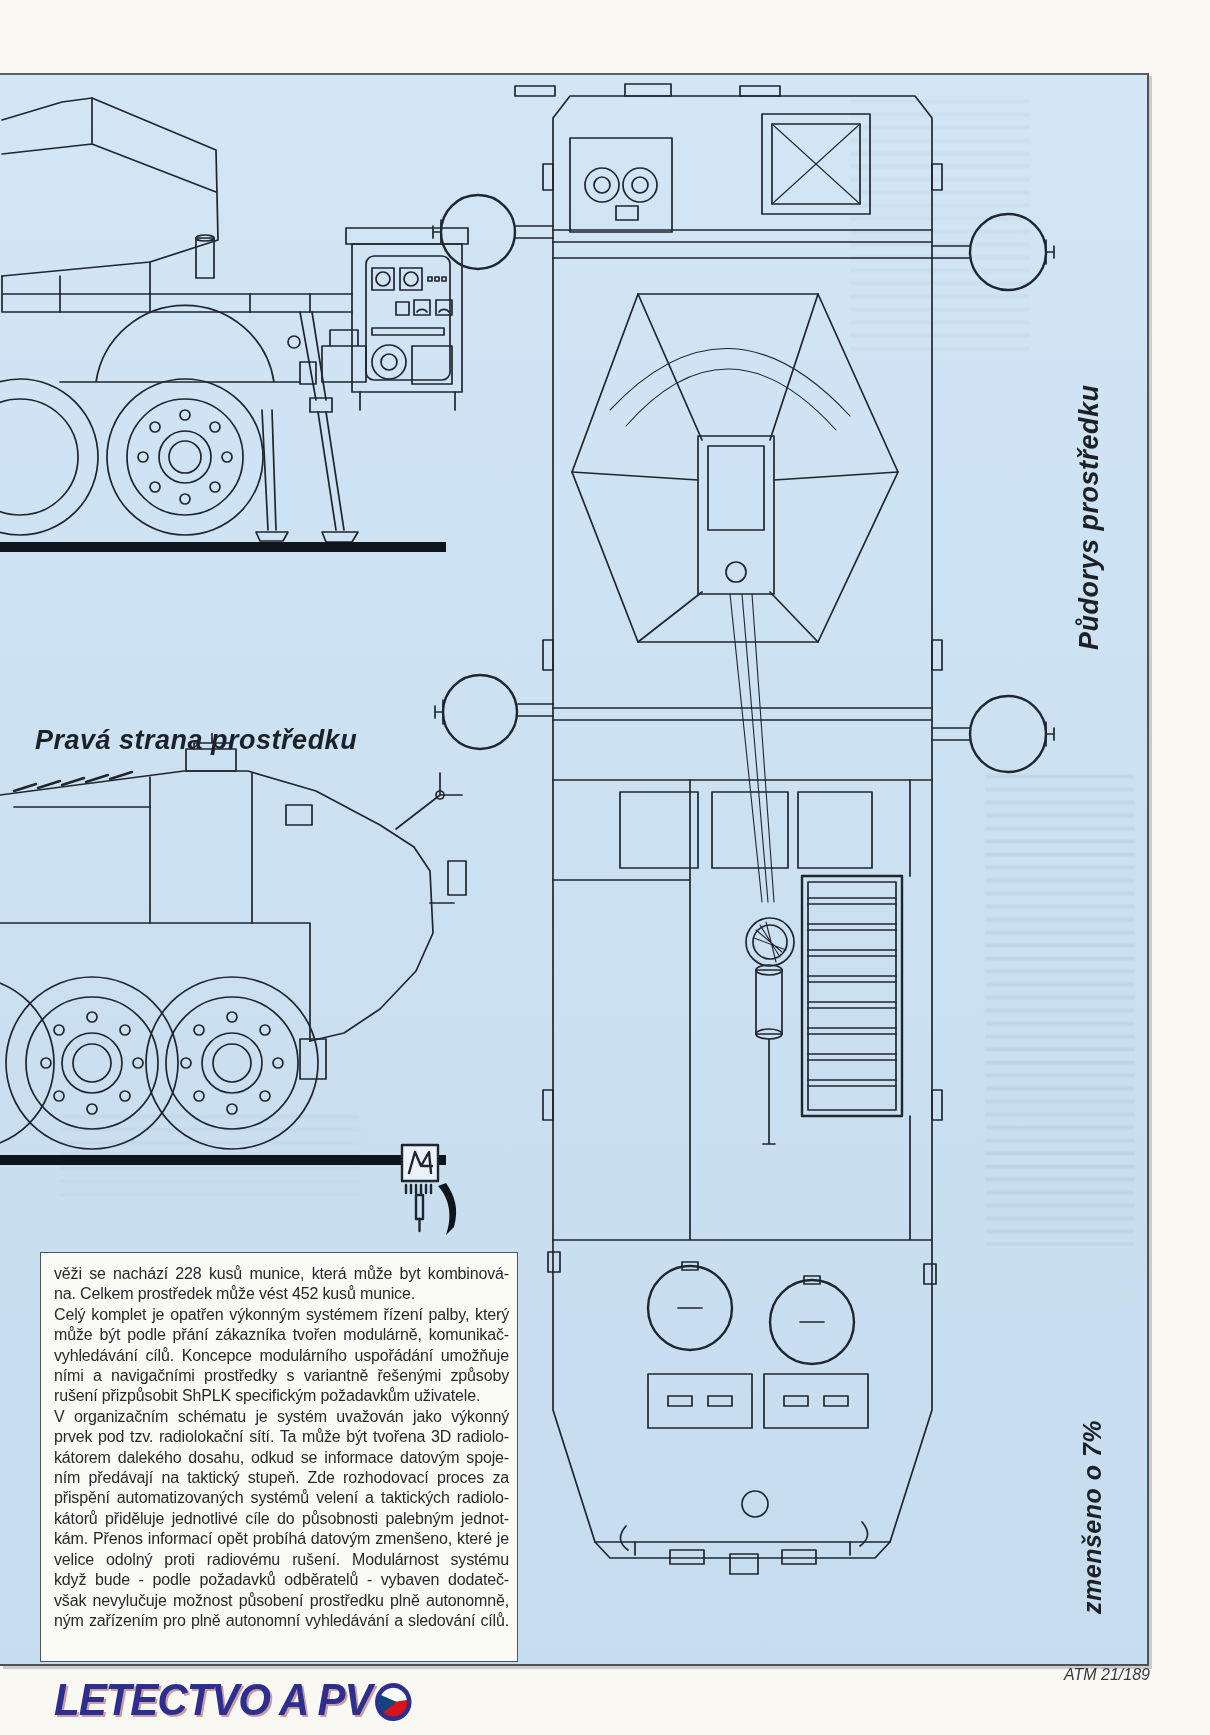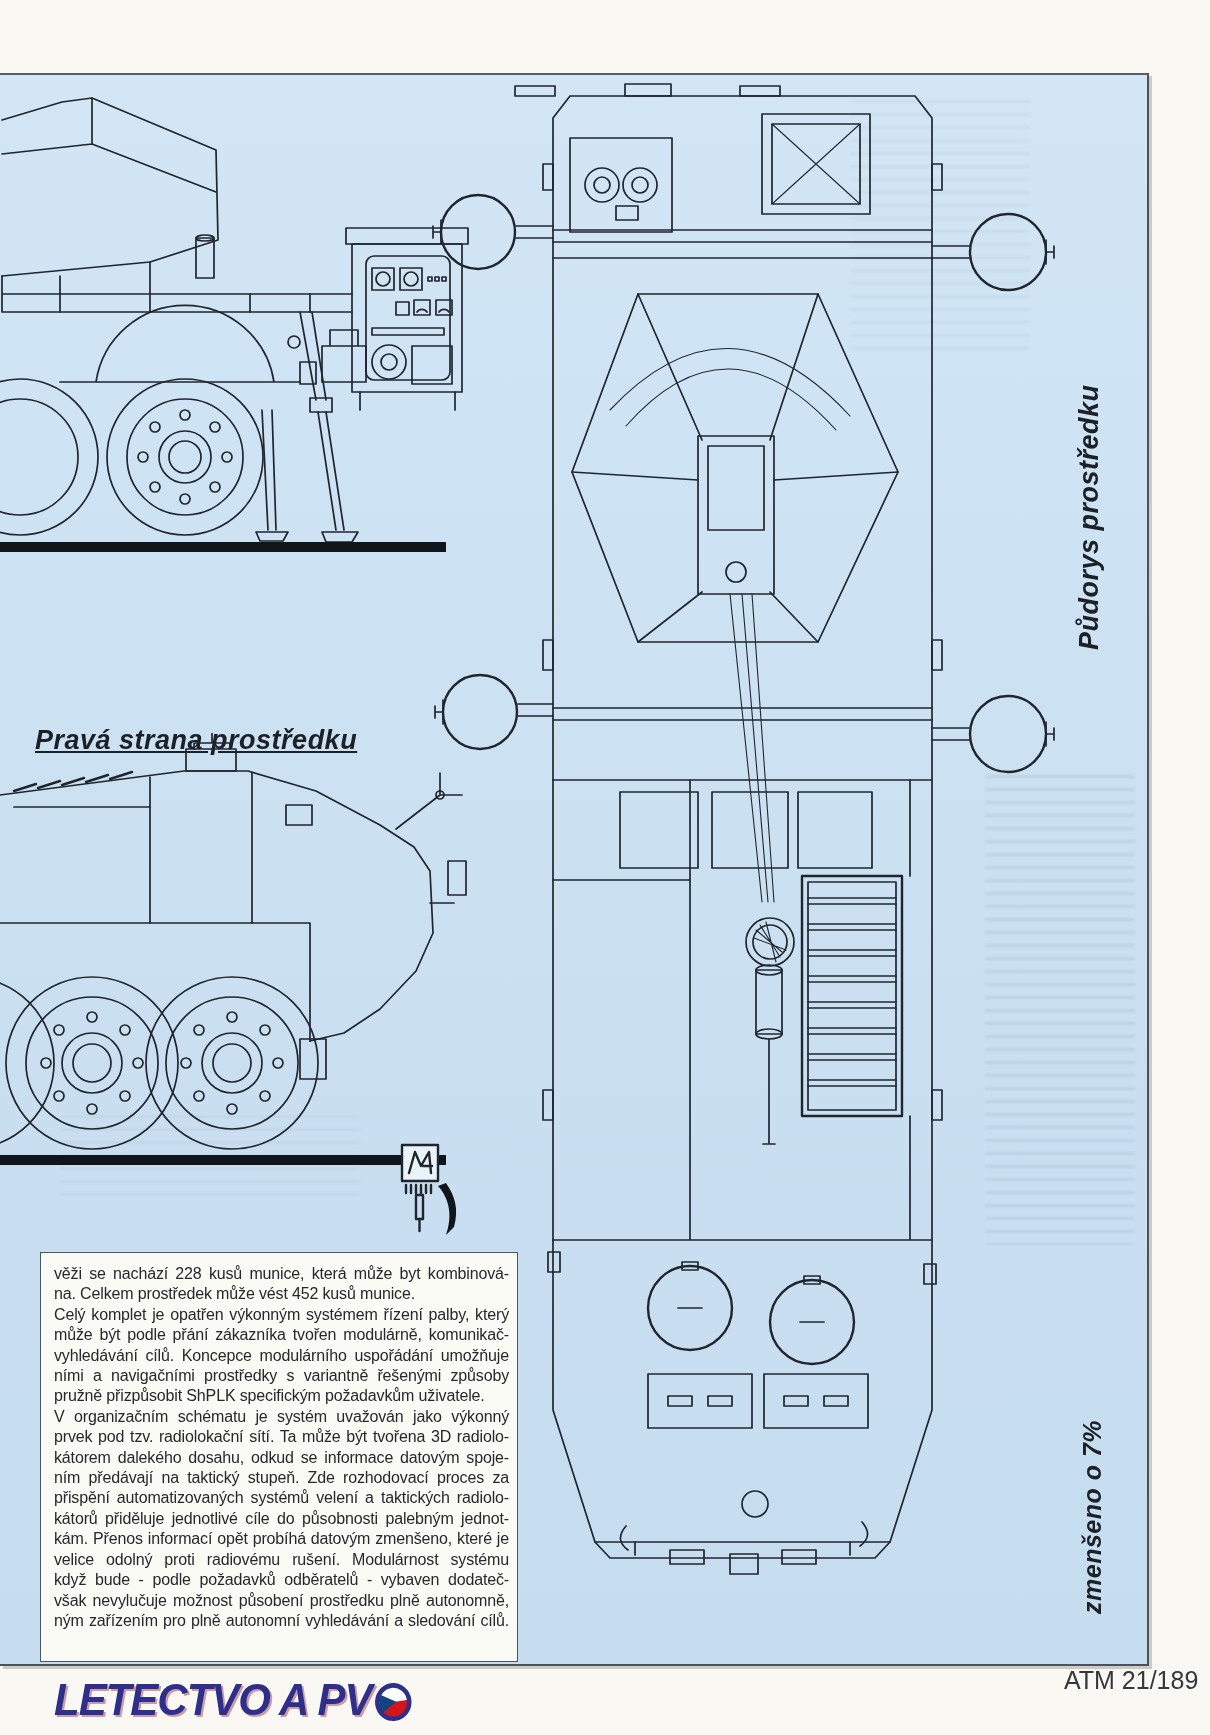--- a/index.html
+++ b/index.html
@@ -43,21 +43,21 @@
   
   #logo{
     position:absolute;left:54px;top:1676px;display:flex;align-items:center;
     font-style:italic;font-weight:bold;font-size:42px;letter-spacing:-1px;
     color:var(--logo-color,#2d2f8f);
     text-shadow:2px 2px 0 rgba(150,45,60,.45), -1px -1px 0 rgba(255,255,255,.7);
     transform:scaleY(1.04);
   }
   #logo .flag{margin-left:2px;transform:rotate(-8deg) translateY(2px);}
   #page-ref{
-    position:absolute;left:1064px;top:1666px;font-size:25px;color:#35383c;
+    position:absolute;left:1064px;top:1666px;font-style:italic;font-size:16px;color:#35383c;
   }
   
   .ghost{
     position:absolute;
     background:repeating-linear-gradient(180deg,#4f6075 0 3px,transparent 3px 13px);
     opacity:.10;filter:blur(1.2px);border-radius:3px;
   }
 </style>
 </head>
 <body>
@@ -126,21 +126,21 @@
     <path d="M300 232 L316 320 M312 232 L326 320"></path>
     <rect x="310" y="318" width="22" height="14"></rect>
     <path d="M318 332 L336 450 M326 332 L344 450"></path>
     <path d="M322 452 h36 l-6 10 h-26 z"></path>
     <path d="M262 330 L268 450 M272 330 L276 450"></path>
     <path d="M256 452 h32 l-5 9 h-23 z"></path>
   </g>
   <rect class="solid" x="0" y="462" width="446" height="10"></rect>
 </svg>
 
-<div class="caption" style="left:35px;top:725px;text-decoration:underline;">Pravá strana prostředku</div>
+<div class="caption" style="left:35px;top:725px;">Pravá strana prostředku</div>
 
 <svg class="draw" style="left:0;top:733px;" width="500" height="505" viewBox="0 0 500 505">
   <g class="ln">
 
     <path d="M0 62 L138 44 L184 38 L248 38 L316 58 L380 92 L414 114 L430 138 L433 200 L416 238 L380 276 L344 300 L310 308"></path>
     <path d="M0 190 H310 M310 190 L310 308"></path>
 
     <path d="M14 58 l22 -7 M38 55 l22 -7 M62 52 l22 -7 M86 49 l22 -7 M110 46 l22 -7" class="ln2"></path>
     <path d="M14 74 H150"></path>
 
@@ -291,21 +291,21 @@
 <div class="caption vlabel" style="left:1078px;top:1614px;font-size:25px;font-weight:600;">zmenšeno o 7%</div>
 
 <div id="article-panel">
   <div>
       <div class="tline">věži se nachází 228 kusů munice, která může byt kombinová-</div>
       <div class="tline flush">na. Celkem prostředek může vést 452 kusů munice.</div>
       <div class="tline">Celý komplet je opatřen výkonným systémem řízení palby, který</div>
       <div class="tline">může být podle přání zákazníka tvořen modulárně, komunikač-</div>
       <div class="tline">vyhledávání cílů. Koncepce modulárního uspořádání umožňuje</div>
       <div class="tline">ními a navigačními prostředky s variantně řešenými způsoby</div>
-      <div class="tline flush">pružně přizpůsobit ShPLK specifickým požadavkům uživatele.</div>
+      <div class="tline flush">rušení přizpůsobit ShPLK specifickým požadavkům uživatele.</div>
       <div class="tline">V organizačním schématu je systém uvažován jako výkonný</div>
       <div class="tline">prvek pod tzv. radiolokační sítí. Ta může být tvořena 3D radiolo-</div>
       <div class="tline">kátorem dalekého dosahu, odkud se informace datovým spoje-</div>
       <div class="tline">ním předávají na taktický stupeň. Zde rozhodovací proces za</div>
       <div class="tline">přispění automatizovaných systémů velení a taktických radiolo-</div>
       <div class="tline">kátorů přiděluje jednotlivé cíle do působnosti palebným jednot-</div>
       <div class="tline">kám. Přenos informací opět probíhá datovým zmenšeno, které je</div>
       <div class="tline">velice odolný proti radiovému rušení. Modulárnost systému</div>
       <div class="tline">když bude - podle požadavků odběratelů - vybaven dodateč-</div>
       <div class="tline">však nevylučuje možnost působení prostředku plně autonomně,</div>

